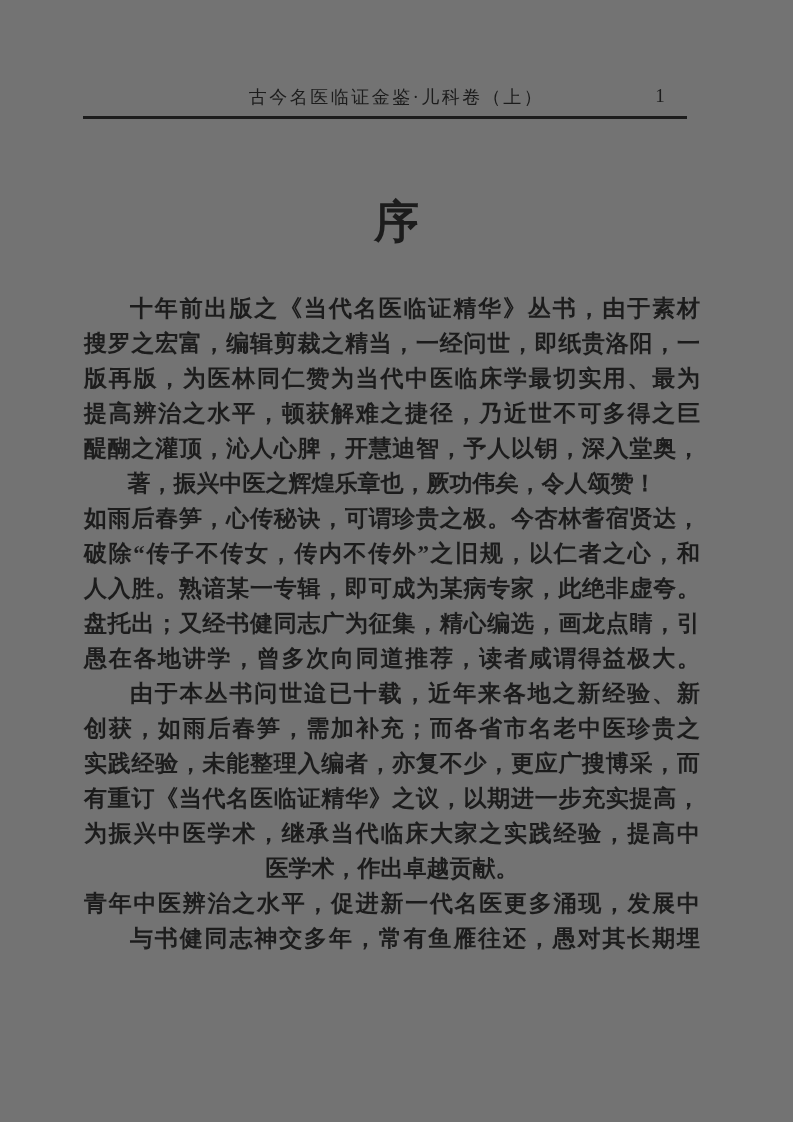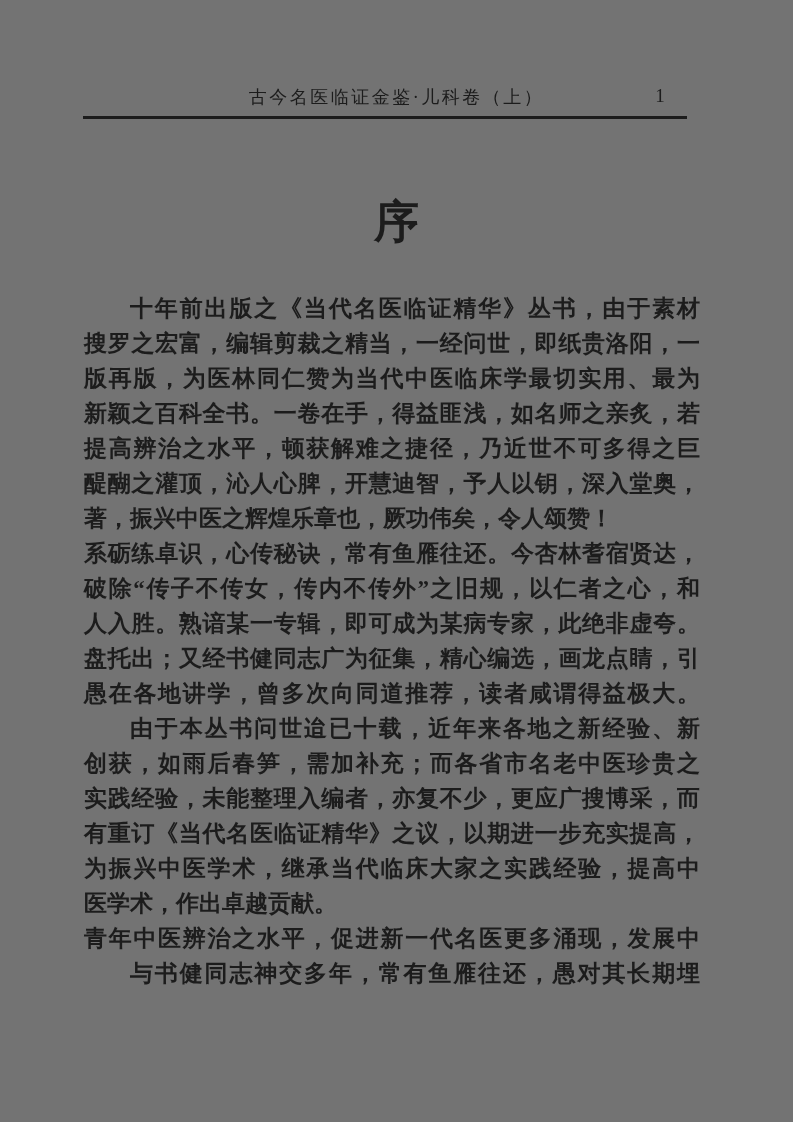--- a/index.html
+++ b/index.html
@@ -63,21 +63,21 @@
     top: 291px;
     left: 84px;
     width: 616px;
     font-weight: 600;
   }
   .line {
     height: 35px;
     line-height: 35px;
     font-size: 23px;
     white-space: nowrap;
-    text-align: left;
+    text-align: center;
   }
   .line.fill {
     white-space: normal;
     text-align: justify;
     text-align-last: justify;
   }
   .line.indent {
     padding-left: 46px;
   }
 </style>
@@ -88,25 +88,24 @@
   <div class="running-head">
     <span class="running-title">古今名医临证金鉴·儿科卷（上）</span>
     <span class="page-number">1</span>
   </div>
   <div class="head-rule"></div>
   <div class="section-title">序</div>
   <div class="body-text">
       <div class="line fill indent">十年前出版之《当代名医临证精华》丛书，由于素材</div>
       <div class="line fill">搜罗之宏富，编辑剪裁之精当，一经问世，即纸贵洛阳，一</div>
       <div class="line fill">版再版，为医林同仁赞为当代中医临床学最切实用、最为</div>
-      <div class="line fill">新颖之百科全书。一卷在手，得益匪浅，如名师之亲炙，若</div>
       <div class="line fill">提高辨治之水平，顿获解难之捷径，乃近世不可多得之巨</div>
       <div class="line fill">醍醐之灌顶，沁人心脾，开慧迪智，予人以钥，深入堂奥，</div>
       <div class="line">著，振兴中医之辉煌乐章也，厥功伟矣，令人颂赞！</div>
-      <div class="line fill">系砺练卓识，心传秘诀，常有鱼雁往还。今杏林耆宿贤达，</div>
+      <div class="line fill">如雨后春笋，心传秘诀，可谓珍贵之极。今杏林耆宿贤达，</div>
       <div class="line fill">破除“传子不传女，传内不传外”之旧规，以仁者之心，和</div>
       <div class="line fill">人入胜。熟谙某一专辑，即可成为某病专家，此绝非虚夸。</div>
       <div class="line fill">盘托出；又经书健同志广为征集，精心编选，画龙点睛，引</div>
       <div class="line fill">愚在各地讲学，曾多次向同道推荐，读者咸谓得益极大。</div>
       <div class="line fill indent">由于本丛书问世迨已十载，近年来各地之新经验、新</div>
       <div class="line fill">创获，如雨后春笋，需加补充；而各省市名老中医珍贵之</div>
       <div class="line fill">实践经验，未能整理入编者，亦复不少，更应广搜博采，而</div>
       <div class="line fill">有重订《当代名医临证精华》之议，以期进一步充实提高，</div>
       <div class="line fill">为振兴中医学术，继承当代临床大家之实践经验，提高中</div>
       <div class="line">医学术，作出卓越贡献。</div>

